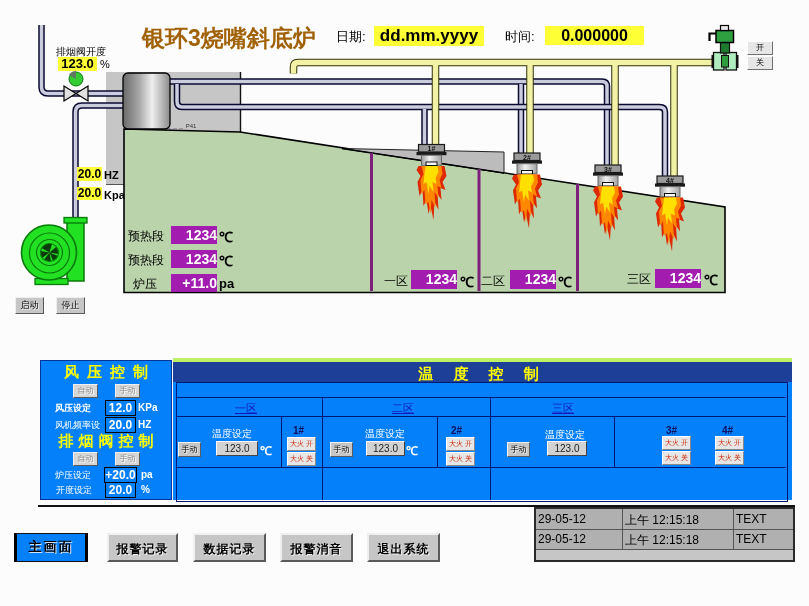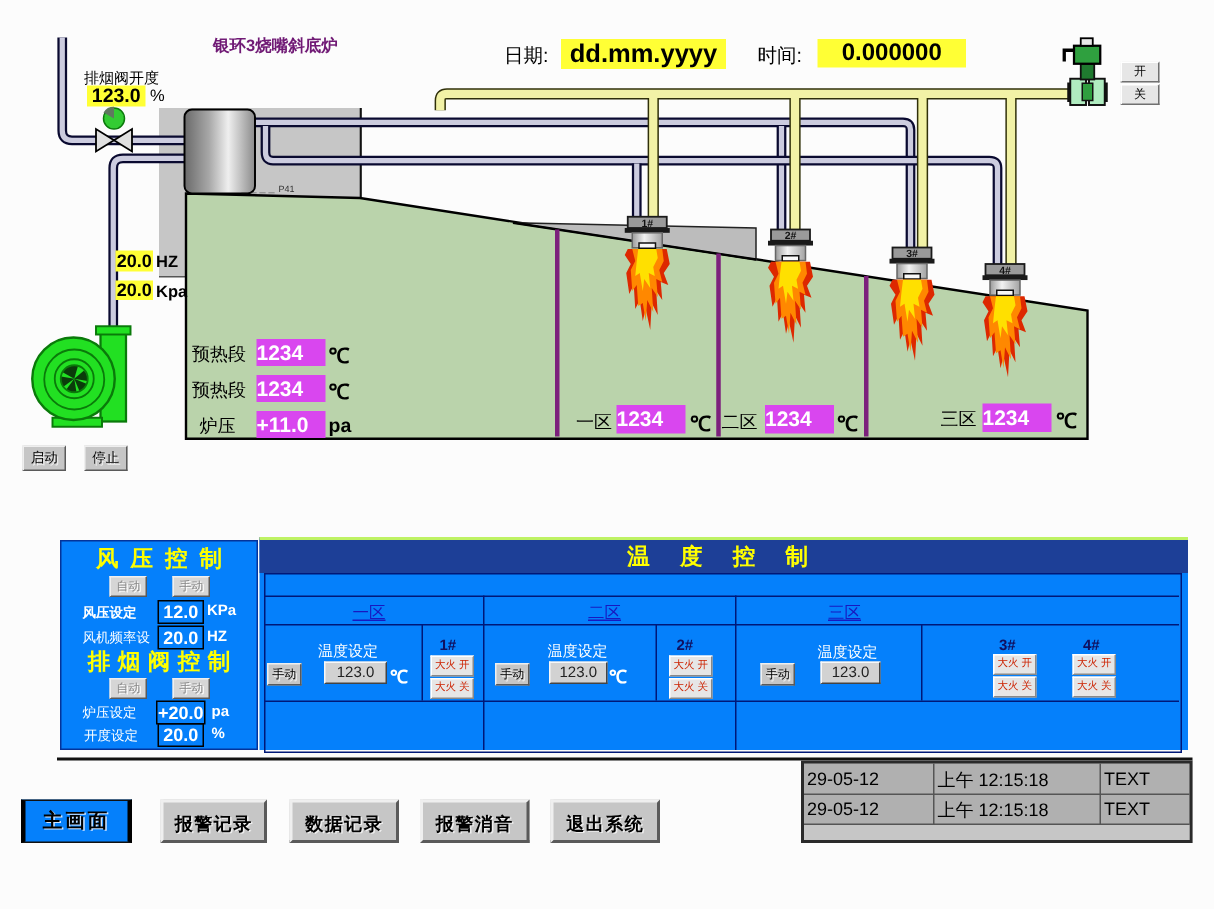--- a/index.html
+++ b/index.html
@@ -1,19 +1,19 @@
 <!DOCTYPE html>
 <html><head>
 <meta charset="utf-8">
 <style>
 html,body{margin:0;padding:0;}
 body{width:809px;height:606px;position:relative;background:#fcfcfc;font-family:"Liberation Sans",sans-serif;overflow:hidden;}
 .abs{position:absolute;}
 .yb{background:#ffff35;color:#000;font-weight:bold;}
-.nb{background:#d946ef;color:#fff;font-weight:bold;text-align:left;}
+.nb{background:#a21caf;color:#fff;font-weight:bold;text-align:right;}
 .btn{text-shadow:1px 1px 0 #eee;background:#c6c6c6;border-top:1px solid #efefef;border-left:1px solid #efefef;border-right:1px solid #5a5a5a;border-bottom:1px solid #5a5a5a;text-align:center;color:#000;}
 .sbtn{background:#e6e6e6;border-top:1px solid #fff;border-left:1px solid #fff;border-right:1px solid #707070;border-bottom:1px solid #707070;text-align:center;color:#000;}
 .w{color:#fff;}
 .dis{color:#8a8a8a;text-shadow:1px 1px 0 #fff;background:#d6d6d6;}
 .vbox{height:13px;background:#d2d2d2;border:1px solid #444;border-top-color:#f8f8f8;border-left-color:#f8f8f8;color:#222;font-size:10px;line-height:13px;text-align:center;}
 .zn{font-size:10px;font-weight:bold;color:#101060;}
 .fire{width:27px;height:12px;background:#e6e6e6;border:1px solid #888;border-top-color:#fff;border-left-color:#fff;color:#cc2200;font-size:7px;line-height:12px;text-align:center;}
 </style>
 </head>
 <body>
@@ -137,21 +137,21 @@
     <rect x="713.5" y="52.5" width="10.5" height="17.5" fill="#b0ecc0" stroke="#111" stroke-width="1.3"></rect>
     <rect x="726" y="52.5" width="10.5" height="17.5" fill="#b0ecc0" stroke="#111" stroke-width="1.3"></rect>
     <rect x="721.5" y="55.5" width="7" height="11.5" fill="#2f9e3f" stroke="#111" stroke-width="1"></rect>
     <rect x="720.5" y="42.5" width="9" height="10.5" fill="#1f7a2f" stroke="#111" stroke-width="1.2"></rect>
     <rect x="716" y="30.5" width="17.5" height="12" fill="#2fa03f" stroke="#000" stroke-width="1.5"></rect>
     <rect x="720.5" y="25.5" width="8" height="5" fill="#e8e8e8" stroke="#000" stroke-width="1.2"></rect>
     <path d="M716,33.5 L709.5,33.5 L709.5,41" fill="none" stroke="#000" stroke-width="2.2"></path>
   </g>
 </svg>
 
-<div class="abs" style="left:142px;top:23px;font-size:11px;font-weight:bold;color:#701a75;">银环3烧嘴斜底炉</div>
+<div class="abs" style="left:142px;top:23px;font-size:23px;font-weight:bold;color:#a16207;">银环3烧嘴斜底炉</div>
 <div class="abs" style="left:336px;top:28px;font-size:13px;color:#000;">日期:</div>
 <div class="abs yb" style="left:374px;top:26px;width:110px;height:20px;font-size:17px;line-height:20px;text-align:center;">dd.mm.yyyy</div>
 <div class="abs" style="left:505px;top:28px;font-size:13px;color:#000;">时间:</div>
 <div class="abs yb" style="left:545px;top:26px;width:99px;height:19px;font-size:16px;line-height:19px;text-align:center;">0.000000</div>
 <div class="abs" style="left:56px;top:45px;font-size:10px;color:#000;">排烟阀开度</div>
 <div class="abs yb" style="left:58px;top:57px;width:39px;height:14px;font-size:13px;line-height:14px;text-align:center;">123.0</div>
 <div class="abs" style="left:100px;top:58px;font-size:11px;color:#000;">%</div>
 <div class="abs" style="left:160px;top:122px;font-size:6px;color:#333;">＿＿＿＿ P41</div>
 
 <div class="abs yb" style="left:77px;top:167px;width:25px;height:14px;font-size:12px;line-height:14px;text-align:center;">20.0</div>
@@ -200,21 +200,21 @@
   <div class="abs btn dis" style="left:74px;top:91px;width:23px;height:12px;font-size:8px;line-height:12px;">手动</div>
   <div class="abs w" style="left:14px;top:108px;font-size:9px;">炉压设定</div>
   <div class="abs" style="left:63px;top:106px;width:31px;height:14px;border:1px solid #000;color:#fff;font-weight:bold;font-size:12px;line-height:14px;text-align:center;">+20.0</div>
   <div class="abs w" style="left:100px;top:108px;font-size:10px;font-weight:bold;">pa</div>
   <div class="abs w" style="left:15px;top:123px;font-size:9px;">开度设定</div>
   <div class="abs" style="left:64px;top:121px;width:29px;height:14px;border:1px solid #000;color:#fff;font-weight:bold;font-size:12px;line-height:14px;text-align:center;">20.0</div>
   <div class="abs w" style="left:100px;top:123px;font-size:10px;font-weight:bold;">%</div>
 </div>
 
 <div class="abs" style="left:173px;top:359px;width:619px;height:141px;background:#0580fb;">
-  <div class="abs" style="left:0;top:-1px;width:619px;height:24px;background:#1d3f97;border-top:2px solid #bef264;box-sizing:border-box;text-align:center;font-size:15px;font-weight:bold;color:#ffff00;letter-spacing:8px;line-height:23px;">温 度 控 制</div>
+  <div class="abs" style="left:0;top:-1px;width:619px;height:24px;background:#1d3f97;border-top:4px solid #bef264;box-sizing:border-box;text-align:center;font-size:15px;font-weight:bold;color:#ffff00;letter-spacing:8px;line-height:23px;">温 度 控 制</div>
   <div class="abs" style="left:3px;top:23px;width:610px;height:118px;border:1px solid #001878;"></div>
 
   <div class="abs" style="left:3px;top:38px;width:610px;height:1px;background:#001878;"></div>
   <div class="abs" style="left:3px;top:57px;width:610px;height:1px;background:#001878;"></div>
   <div class="abs" style="left:3px;top:108px;width:610px;height:1px;background:#001878;"></div>
   <div class="abs" style="left:149px;top:38px;width:1px;height:103px;background:#001878;"></div>
   <div class="abs" style="left:317px;top:38px;width:1px;height:103px;background:#001878;"></div>
   <div class="abs" style="left:108px;top:57px;width:1px;height:51px;background:#001878;"></div>
   <div class="abs" style="left:264px;top:57px;width:1px;height:51px;background:#001878;"></div>
   <div class="abs" style="left:441px;top:57px;width:1px;height:51px;background:#001878;"></div>

